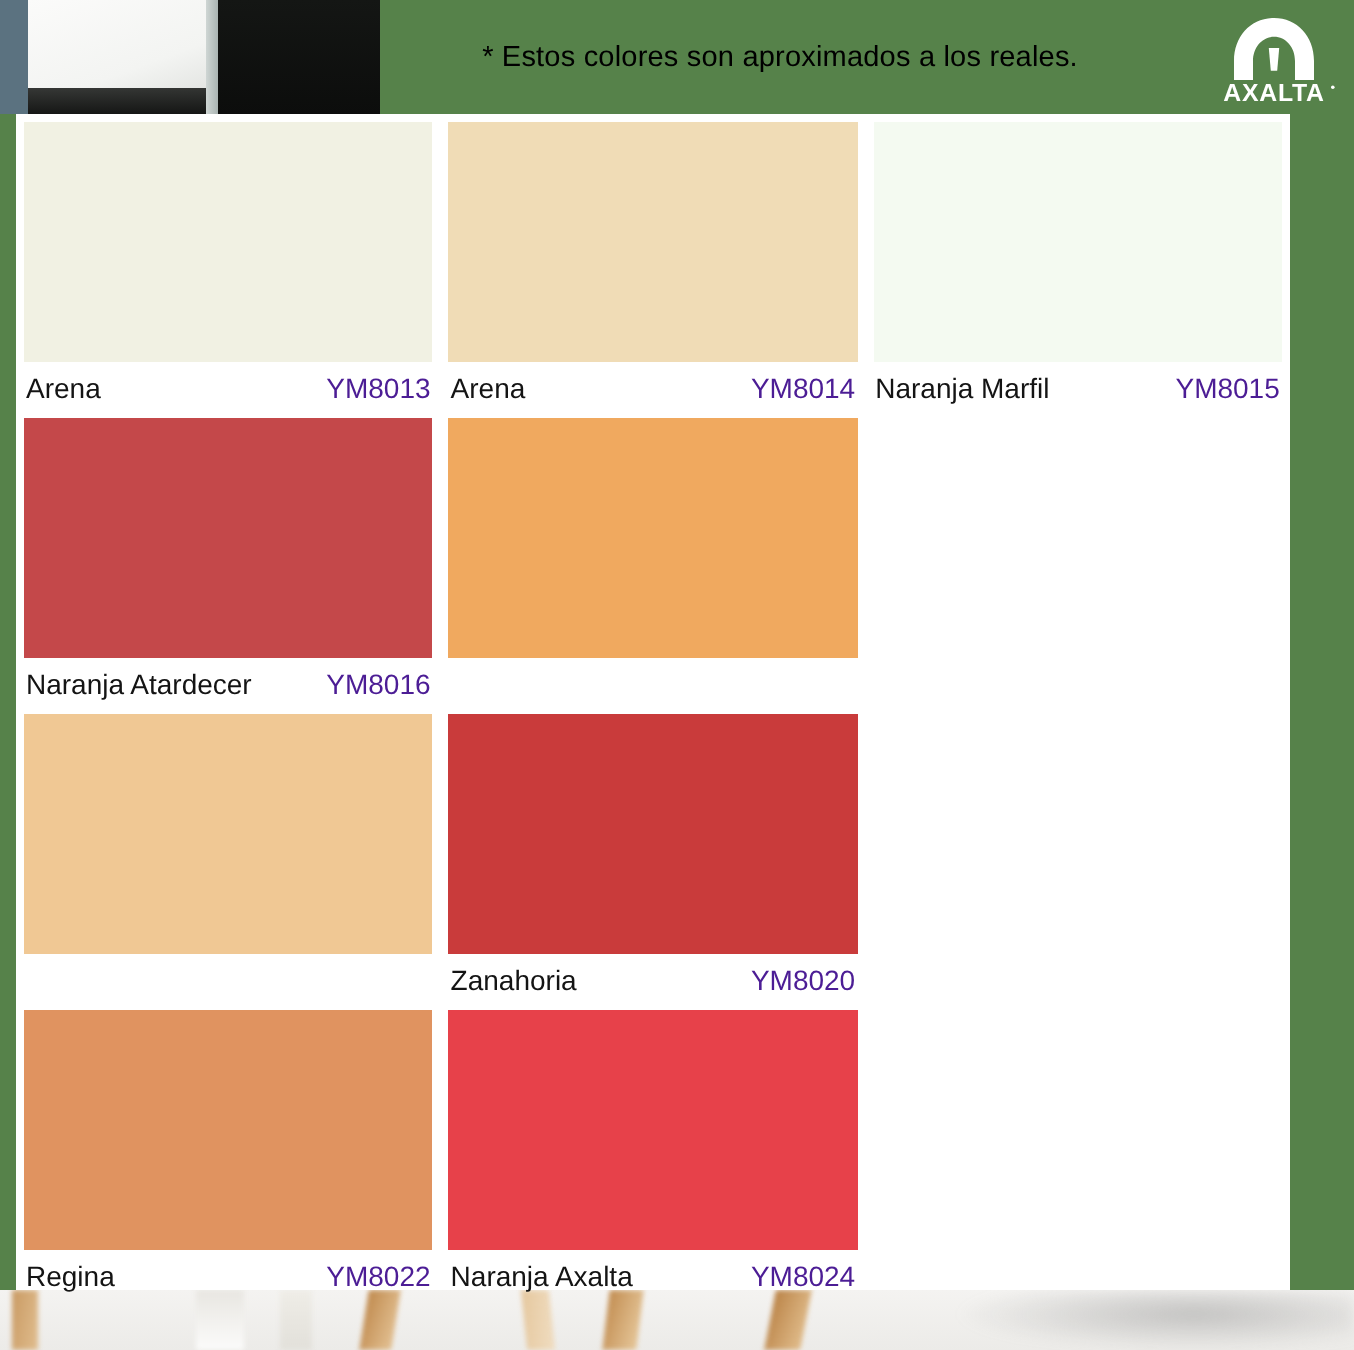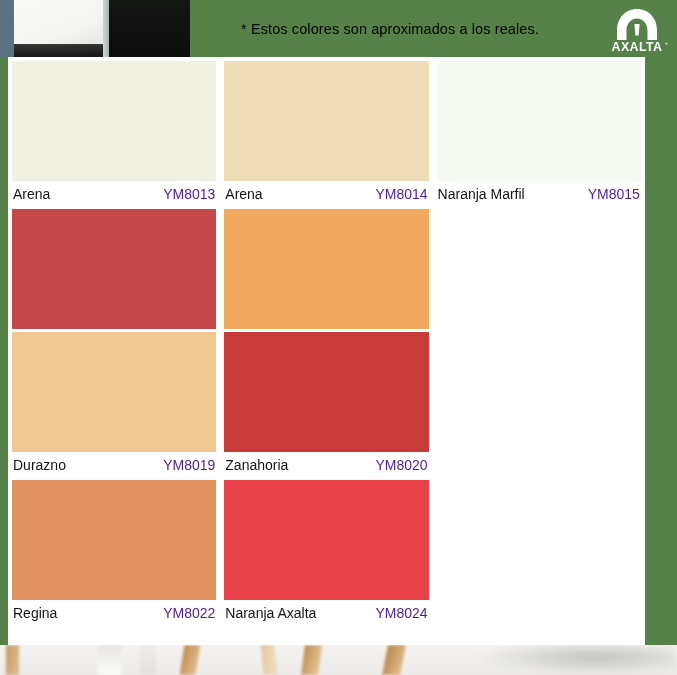--- a/index.html
+++ b/index.html
@@ -127,33 +127,33 @@
         <div class="caption">
           <span class="cname">Naranja Marfil</span>
           <span class="ccode">YM8015</span>
         </div>
       </div>
     </div>
 
     <div class="row">
       <div class="cell">
         <div class="swatch" style="background-color: rgb(196, 72, 74);"></div>
+        <div class="caption">
+          <span class="cname">Naranja Atardecer</span>
+          <span class="ccode">YM8016</span>
+        </div>
       </div>
       <div class="cell">
         <div class="swatch" style="background-color: rgb(240, 169, 95);"></div>
       </div>
     </div>
 
     <div class="row">
       <div class="cell">
         <div class="swatch" style="background-color: rgb(240, 200, 148);"></div>
-        <div class="caption">
-          <span class="cname">Durazno</span>
-          <span class="ccode">YM8019</span>
-        </div>
       </div>
       <div class="cell">
         <div class="swatch" style="background-color: rgb(201, 59, 59);"></div>
         <div class="caption">
           <span class="cname">Zanahoria</span>
           <span class="ccode">YM8020</span>
         </div>
       </div>
     </div>
 

